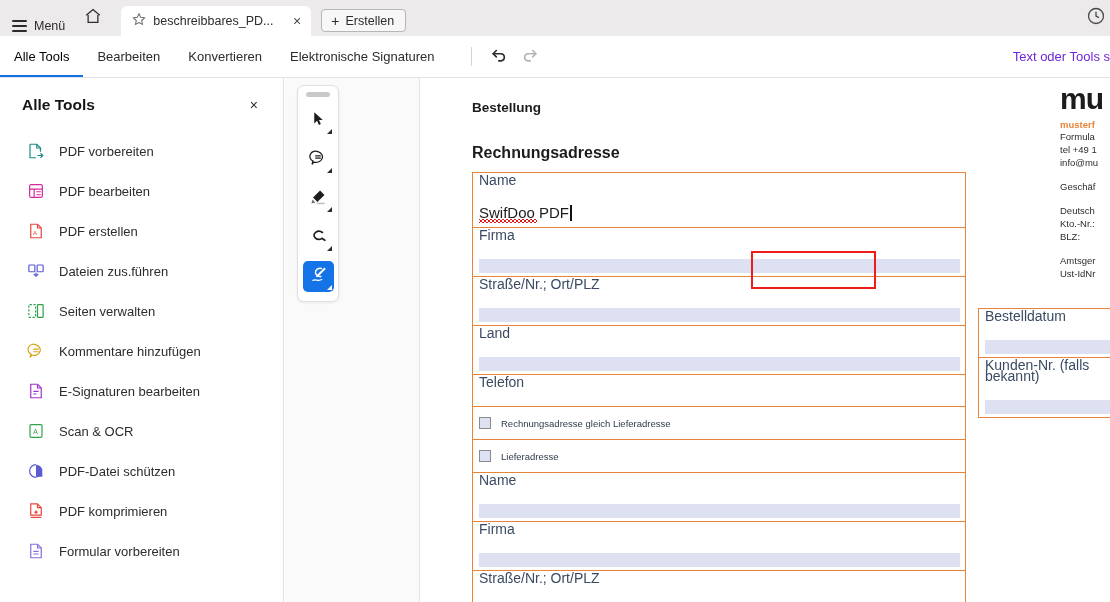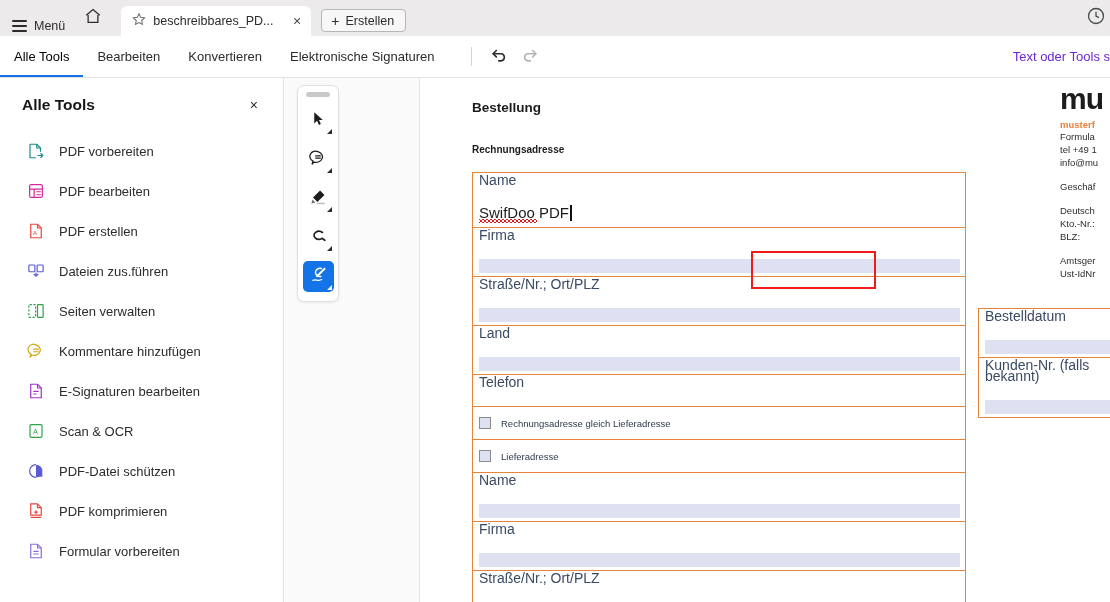--- a/index.html
+++ b/index.html
@@ -117,21 +117,21 @@
     position: absolute; right: 2px; bottom: 2px;
     width: 0; height: 0; border-left: 5px solid transparent; border-bottom: 5px solid #2c2c2c;
   }
   .tool-btn.active .tool-caret { border-bottom-color: #fff; }
 
   .doc-pane {
     position: absolute; left: 134px; top: 0; width: 691px; height: 524px;
     background: #fff; border-left: 1px solid #e3e3e3; overflow: hidden;
   }
   .doc-title { position: absolute; left: 52px; top: 7px; font-size: 13.5px; font-weight: bold; color: #1c1c1c; margin-top: 15px; }
-  .sec-title { position: absolute; left: 52px; top: 66px; font-size: 10px; font-weight: bold; color: #1c1c1c; }
+  .sec-title { position: absolute; left: 52px; top: 66px; font-size: 16px; font-weight: bold; color: #1c1c1c; }
 
   
   .letterhead { position: absolute; left: 640px; top: 6px; width: 130px; }
   .lh-logo { font-size: 30px; font-weight: bold; color: #1c1c1c; letter-spacing: -1px; line-height: 30px; }
   .lh-brand { font-size: 9.5px; font-weight: bold; color: #e8833a; margin-top: 5px; }
   .lh-line { font-size: 9.5px; color: #2c2c2c; line-height: 13px; white-space: nowrap; }
   .lh-gap { height: 11px; }
 
   
   .fgroup { position: absolute; border: 1.5px solid #e8833a; background: #fff; }

